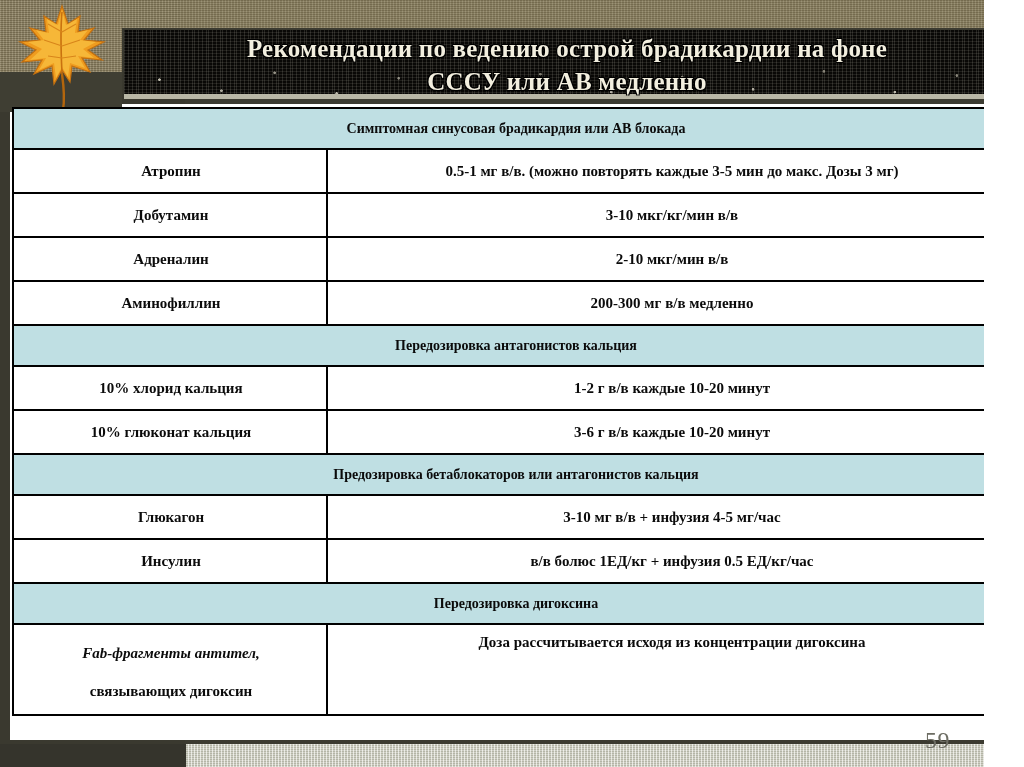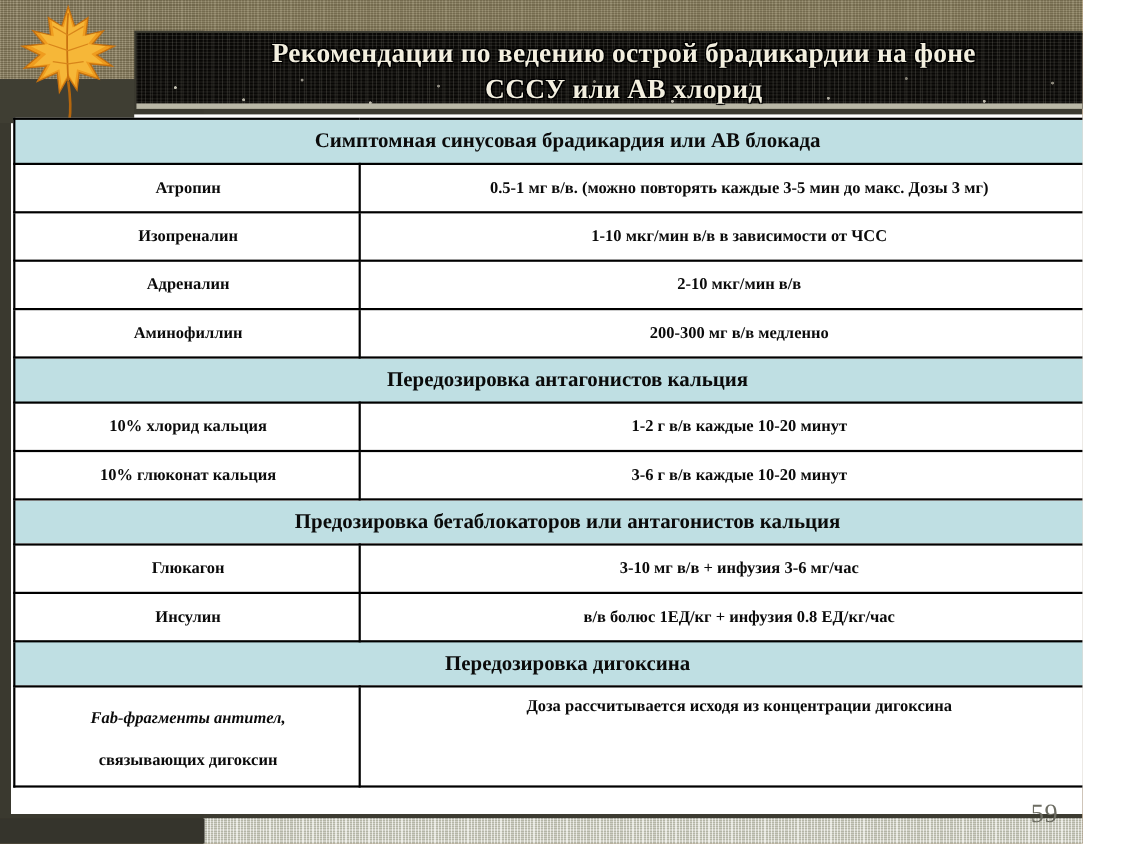--- a/index.html
+++ b/index.html
@@ -186,40 +186,40 @@
     overflow: hidden;
     white-space: nowrap;
     text-align: center;
   }
   .dose-table td.name { padding-left: 10px; }
   .dose-table td.value { padding-left: 6px; }
 
   tr.section td {
     background: #bfdfe3;
     text-align: center;
-    font-size: 19px;
+    font-size: 14px;
     padding: 0;
     border-left: 2px solid #000;
     border-right: 2px solid #0f172a;
   }
   tr.section.first td { border-top: 2px solid #000; }
 
   tr.row-tall td { height: 42px; }
   tr.section td { height: 39px; }
 
   tr.row-double td { height: 80px; vertical-align: top; padding-top: 9px; }
   tr.row-double td.name { white-space: normal; line-height: 38px; }
 
   .cell-l1 { display: block; font-style: italic; }
   .cell-l2 { display: block; }
 
   
   .page-number {
     position: absolute;
-    right: 22px; top: 727px;
+    right: 34px; top: 727px;
     font-family: "Liberation Serif", "DejaVu Serif", serif;
     font-size: 24px;
     color: #6d6d63;
     letter-spacing: .5px;
     margin-left: 12px;
   }
 </style>
 </head>
 <body>
 
@@ -239,40 +239,40 @@
         <path d="M54 12 L58 27 L69 21 L67 35 L80 32 L72 42 L88 44 L75 51 L86 60 L70 58 L77 70 L62 65 L60 79 L54 69 L48 80 L46 65 L31 72 L38 60 L22 62 L34 51 L20 44 L36 42 L28 32 L41 35 L39 21 L50 27 Z" fill="#f8c042" opacity="0.75"></path>
         <path d="M54 14 C52 34 53 54 54 76" stroke="#c9720f" stroke-width="1.6" fill="none"></path>
         <path d="M54 34 L40 26 M54 34 L68 26 M54 48 L36 42 M54 48 L72 42 M54 60 L40 58 M54 60 L68 58" stroke="#d8851a" stroke-width="1.1" fill="none"></path>
         <path d="M54 76 C56 90 57 100 55 112" stroke="#b4660d" stroke-width="2.4" fill="none"></path>
       </g>
     </svg>
   </div>
 
   <div class="title-banner">
     <div class="title-line">Рекомендации по ведению острой брадикардии на фоне</div>
-    <div class="title-line">СССУ или АВ хлорид</div>
+    <div class="title-line">СССУ или АВ медленно</div>
   </div>
 
   <table class="dose-table">
     <colgroup>
         <col class="c1">
         <col class="c2">
       </colgroup>
     <tbody>
 
       <tr class="section first">
         <td colspan="2">Симптомная синусовая брадикардия или АВ блокада</td>
       </tr>
       <tr class="row-tall">
         <td class="name">Атропин</td>
         <td class="value">0.5-1 мг в/в. (можно повторять каждые 3-5 мин до макс. Дозы 3 мг)</td>
       </tr>
       <tr class="row-tall">
-        <td class="name">Изопреналин</td>
-        <td class="value">1-10 мкг/мин в/в в зависимости от ЧСС</td>
+        <td class="name">Добутамин</td>
+        <td class="value">3-10 мкг/кг/мин  в/в</td>
       </tr>
       <tr class="row-tall">
         <td class="name">Адреналин</td>
         <td class="value">2-10 мкг/мин в/в</td>
       </tr>
       <tr class="row-tall">
         <td class="name">Аминофиллин</td>
         <td class="value">200-300 мг в/в медленно</td>
       </tr>
 
@@ -286,25 +286,25 @@
       <tr class="row-tall">
         <td class="name">10% глюконат кальция</td>
         <td class="value">3-6 г  в/в каждые 10-20 минут</td>
       </tr>
 
       <tr class="section">
         <td colspan="2">Предозировка  бетаблокаторов или антагонистов кальция</td>
       </tr>
       <tr class="row-tall">
         <td class="name">Глюкагон</td>
-        <td class="value">3-10 мг в/в  + инфузия 3-6 мг/час</td>
+        <td class="value">3-10 мг в/в  + инфузия 4-5 мг/час</td>
       </tr>
       <tr class="row-tall">
         <td class="name">Инсулин</td>
-        <td class="value">в/в болюс 1ЕД/кг + инфузия 0.8 ЕД/кг/час</td>
+        <td class="value">в/в болюс 1ЕД/кг + инфузия 0.5 ЕД/кг/час</td>
       </tr>
 
       <tr class="section">
         <td colspan="2">Передозировка дигоксина</td>
       </tr>
       <tr class="row-double">
         <td class="name">
           <span class="cell-l1">Fab-фрагменты антител,</span>
           <span class="cell-l2">связывающих дигоксин</span>
         </td>

